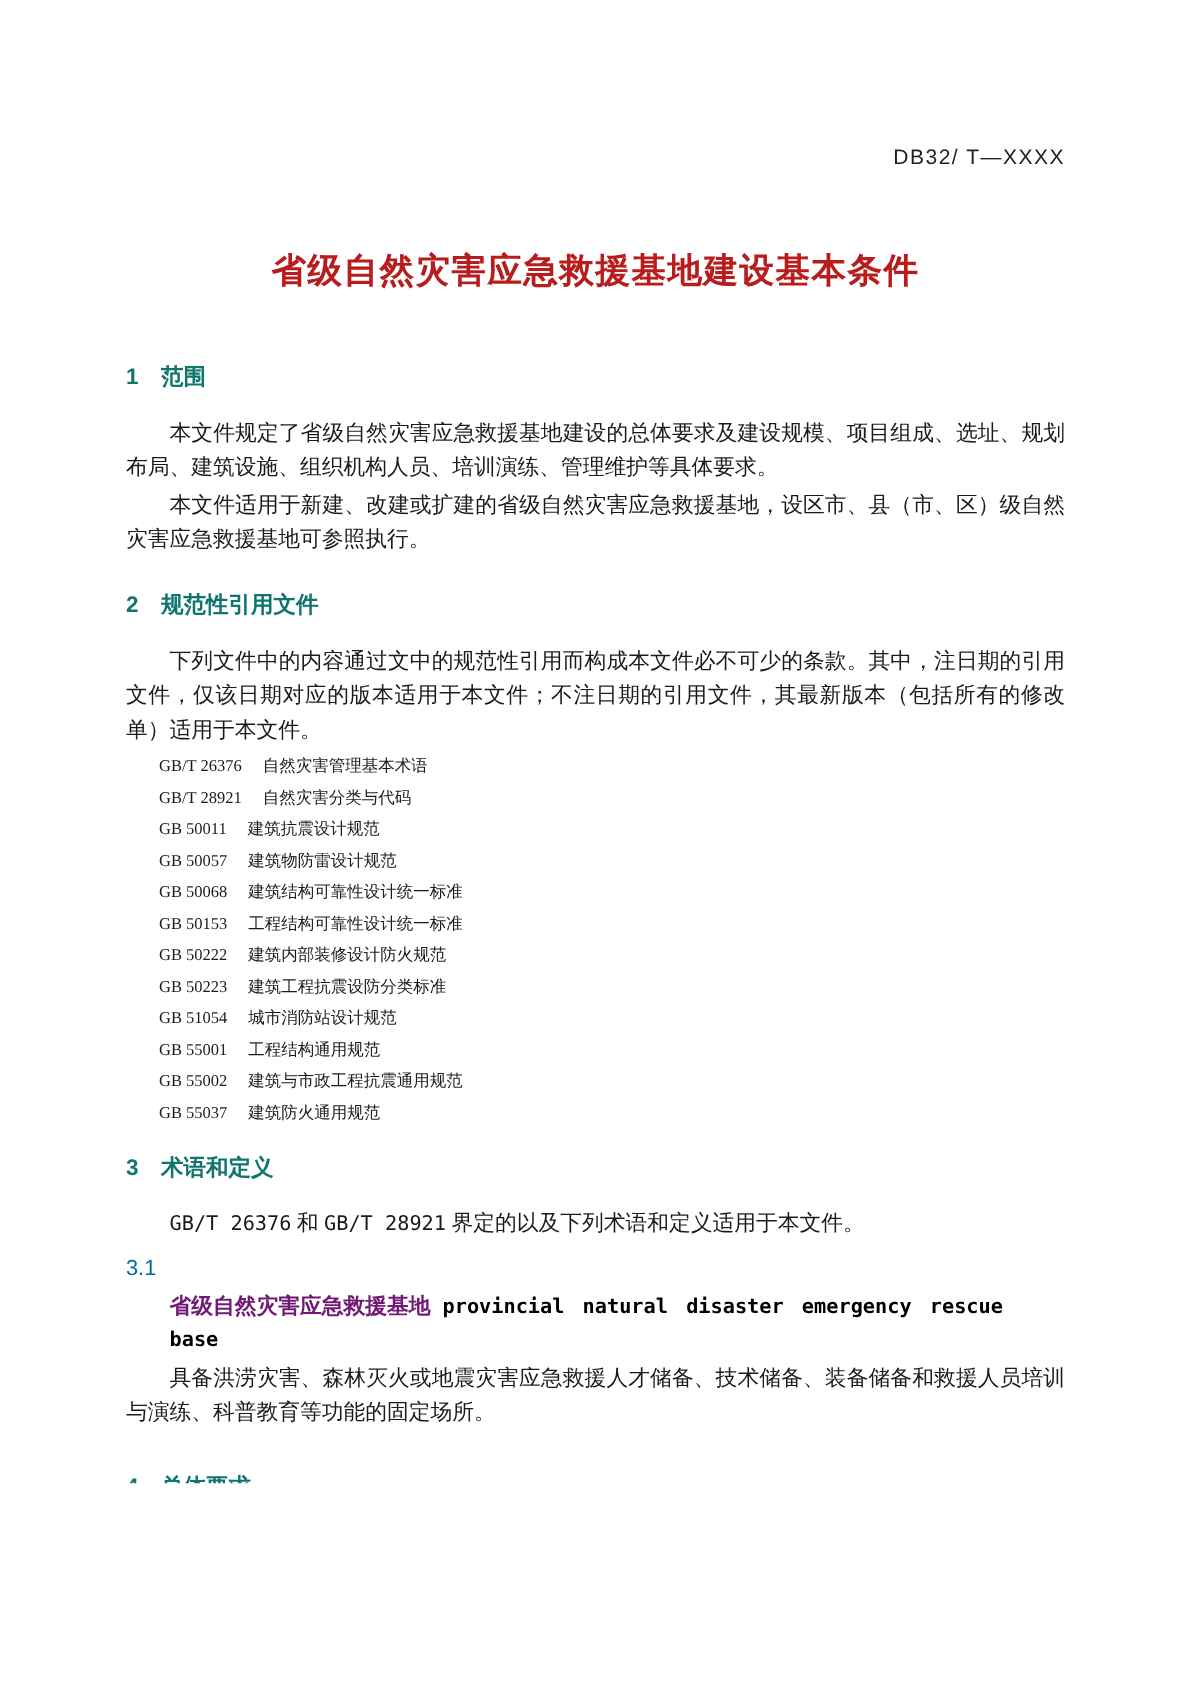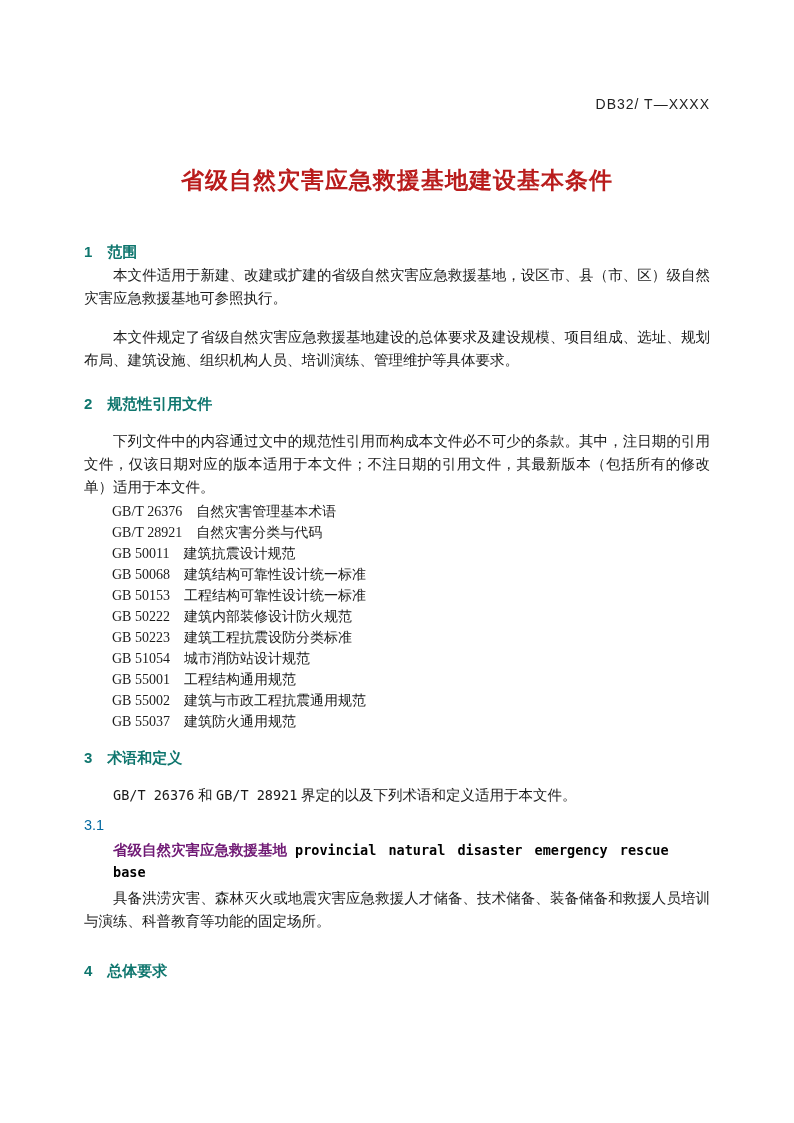--- a/index.html
+++ b/index.html
@@ -62,21 +62,21 @@
     color: #1a1a1a;
   }
   #sec1-p1 { margin-top: 16px; }
   #sec1-p2 { margin-top: 2px; }
   #sec2-p1 { margin-top: 16px; }
   #sec3-intro { margin-top: 16px; }
   
   .ref-list { margin-top: 2px; }
   .ref-row {
     padding-left: 2em;
-    font-size: 14px;
+    font-size: 11px;
     line-height: 21px;
     white-space: nowrap;
   }
   .ref-code { display: inline-block; margin-right: 14px; }
   
   .term-number {
     margin-top: 8px;
     font-family: Liberation Sans, sans-serif;
     font-size: 14.5px;
     line-height: 20px;
@@ -122,32 +122,33 @@
 <div class="page">
   <div class="content">
 
     <div class="doc-header">DB32/ T—XXXX</div>
 
     <h1 class="doc-title">省级自然灾害应急救援基地建设基本条件</h1>
 
     <h2 class="sec-heading" id="sec1-heading">
       <span class="sec-num">1</span><span>范围</span>
     </h2>
+    <p class="para" id="sec1-p1">本文件规定了省级自然灾害应急救援基地建设的总体要求及建设规模、项目组成、选址、规划布局、建筑设施、组织机构人员、培训演练、管理维护等具体要求。</p>
     <p class="para" id="sec1-p2">本文件适用于新建、改建或扩建的省级自然灾害应急救援基地，设区市、县（市、区）级自然灾害应急救援基地可参照执行。</p>
-    <p class="para" id="sec1-p1">本文件规定了省级自然灾害应急救援基地建设的总体要求及建设规模、项目组成、选址、规划布局、建筑设施、组织机构人员、培训演练、管理维护等具体要求。</p>
 
     <h2 class="sec-heading" id="sec2-heading">
       <span class="sec-num">2</span><span>规范性引用文件</span>
     </h2>
     <p class="para" id="sec2-p1">下列文件中的内容通过文中的规范性引用而构成本文件必不可少的条款。其中，注日期的引用文件，仅该日期对应的版本适用于本文件；不注日期的引用文件，其最新版本（包括所有的修改单）适用于本文件。</p>
 
     <div class="ref-list">
       <div class="ref-row"><span class="ref-code">GB/T 26376</span><span class="ref-title">自然灾害管理基本术语</span></div>
       <div class="ref-row"><span class="ref-code">GB/T 28921</span><span class="ref-title">自然灾害分类与代码</span></div>
       <div class="ref-row"><span class="ref-code">GB 50011</span><span class="ref-title">建筑抗震设计规范</span></div>
+      <div class="ref-row"><span class="ref-code">GB 50057</span><span class="ref-title">建筑物防雷设计规范</span></div>
       <div class="ref-row"><span class="ref-code">GB 50068</span><span class="ref-title">建筑结构可靠性设计统一标准</span></div>
       <div class="ref-row"><span class="ref-code">GB 50153</span><span class="ref-title">工程结构可靠性设计统一标准</span></div>
       <div class="ref-row"><span class="ref-code">GB 50222</span><span class="ref-title">建筑内部装修设计防火规范</span></div>
       <div class="ref-row"><span class="ref-code">GB 50223</span><span class="ref-title">建筑工程抗震设防分类标准</span></div>
       <div class="ref-row"><span class="ref-code">GB 51054</span><span class="ref-title">城市消防站设计规范</span></div>
       <div class="ref-row"><span class="ref-code">GB 55001</span><span class="ref-title">工程结构通用规范</span></div>
       <div class="ref-row"><span class="ref-code">GB 55002</span><span class="ref-title">建筑与市政工程抗震通用规范</span></div>
       <div class="ref-row"><span class="ref-code">GB 55037</span><span class="ref-title">建筑防火通用规范</span></div>
     </div>
 

